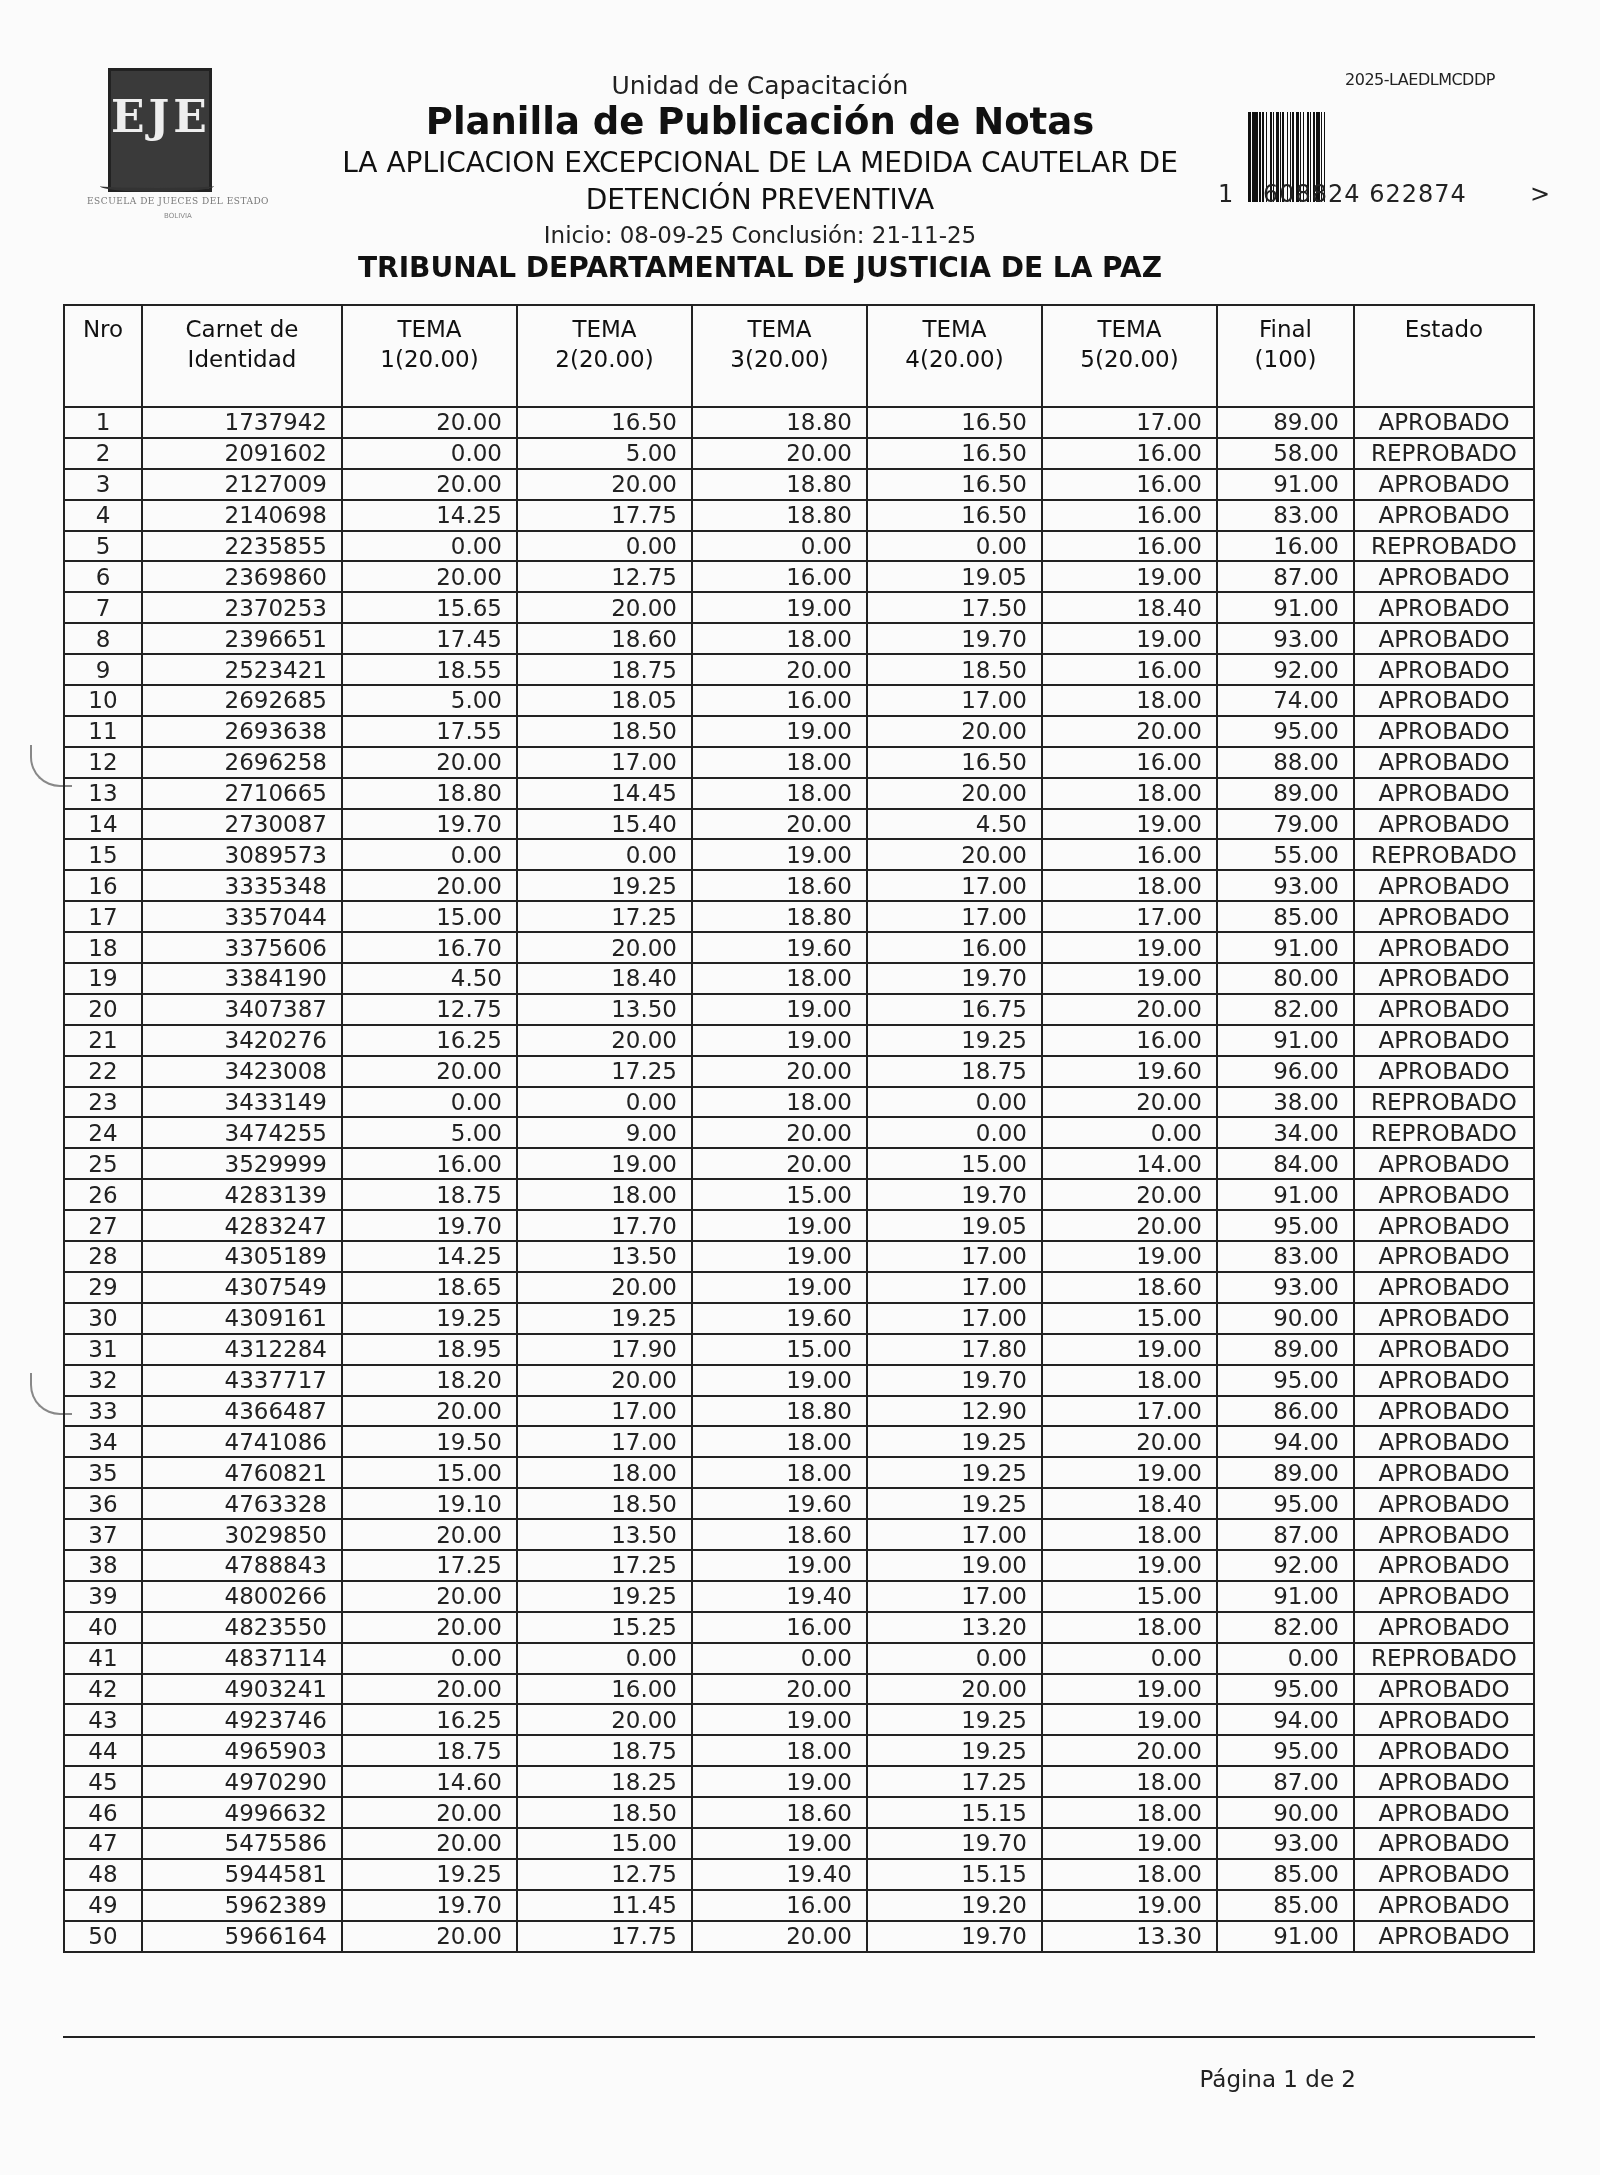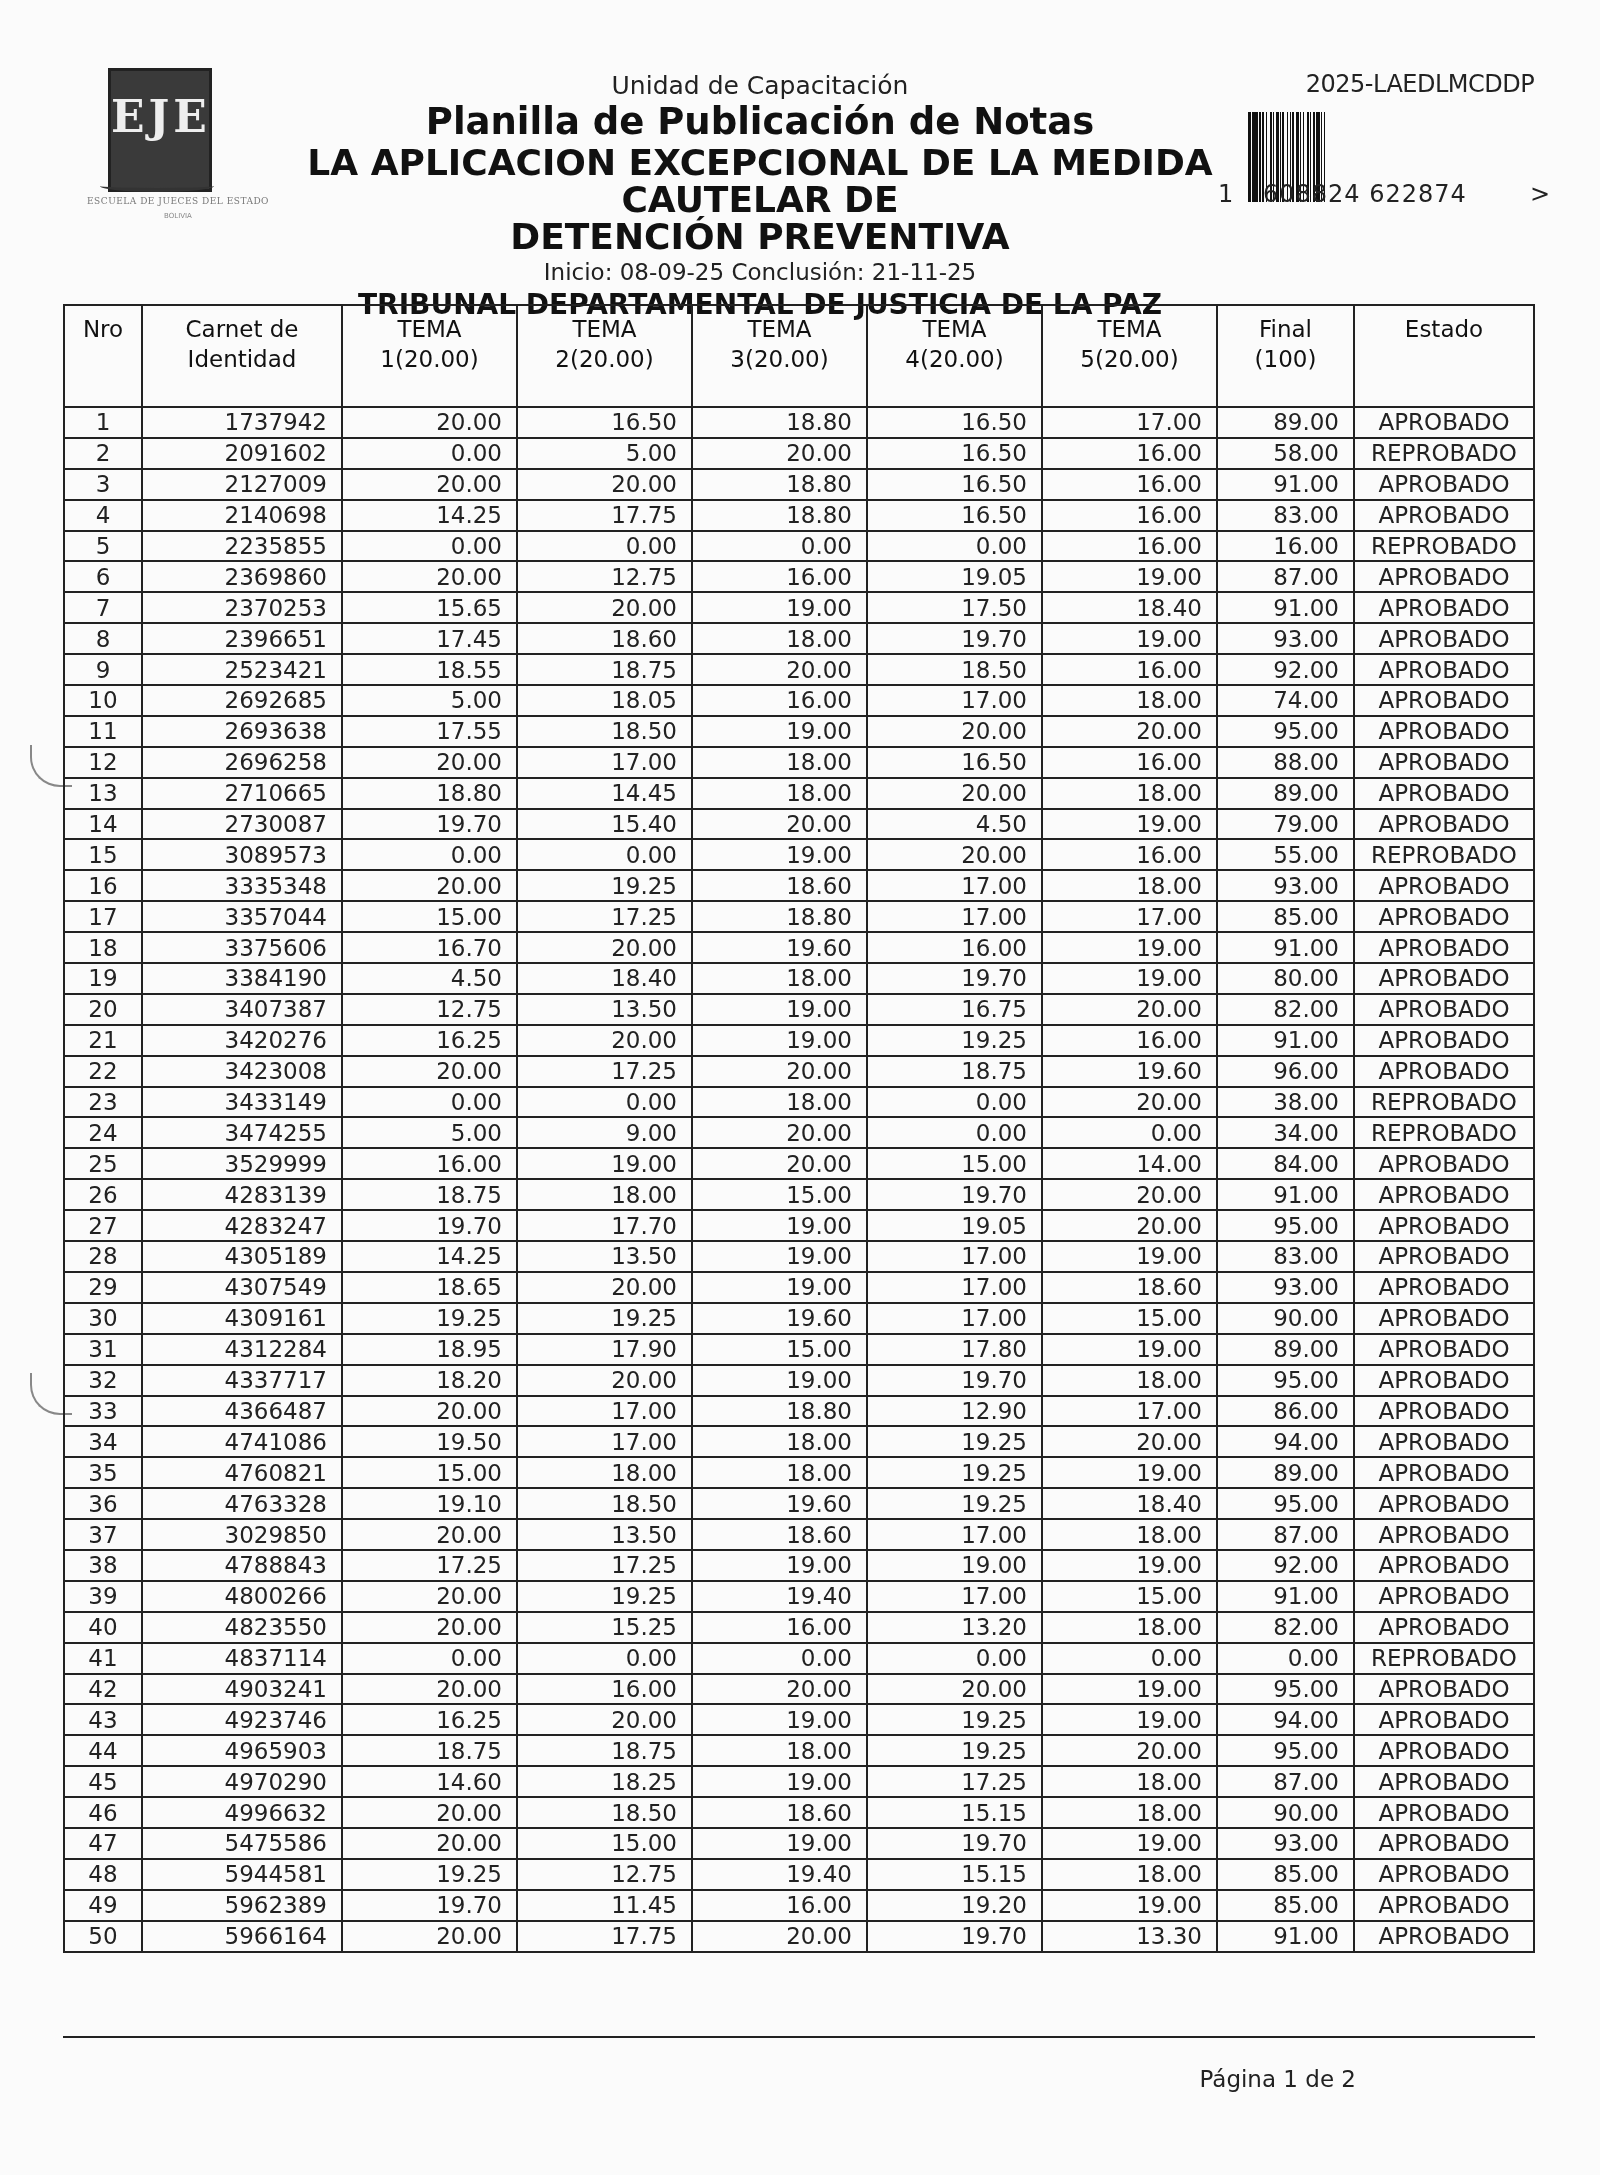--- a/index.html
+++ b/index.html
@@ -28,26 +28,26 @@
   }
   .logo-caption2 {
     position: absolute; left: 0; top: 144px; width: 200px; text-align: center;
     font-size: 7px; color: #888;
   }
   .header-center {
     position: absolute; left: 300px; width: 920px; top: 70px; text-align: center;
   }
   .unidad { font-size: 25px; color: #222; line-height: 32px; }
   .title { font-size: 37px; font-weight: bold; line-height: 44px; margin-top: -2px; }
-  .course { font-size: 36px; font-weight: bold; line-height: 37px; }
+  .course { font-size: 28px; font-weight: normal; line-height: 37px; }
   .dates { font-size: 23px; line-height: 30px; color: #222; margin-top: 2px; }
   .tribunal { font-size: 28px; font-weight: bold; line-height: 36px; margin-top: 0; }
   .code {
     position: absolute; left: 1290px; top: 70px; width: 260px; text-align: center;
-    font-size: 24px; color: #222; letter-spacing: -0.5px;
+    font-size: 16px; color: #222; letter-spacing: -0.5px;
   }
   .barcode {
     position: absolute; left: 1248px; top: 112px; width: 160px; height: 90px;
     display: flex; align-items: stretch; gap: 0;
   }
   .barcode span { display: block; background: #111; height: 100%; }
   .barcode-nums {
     position: absolute; left: 1218px; top: 180px; font-size: 24px; color: #222; letter-spacing: 1px;
   }
   .barcode-nums .lead { margin-right: 20px; }

